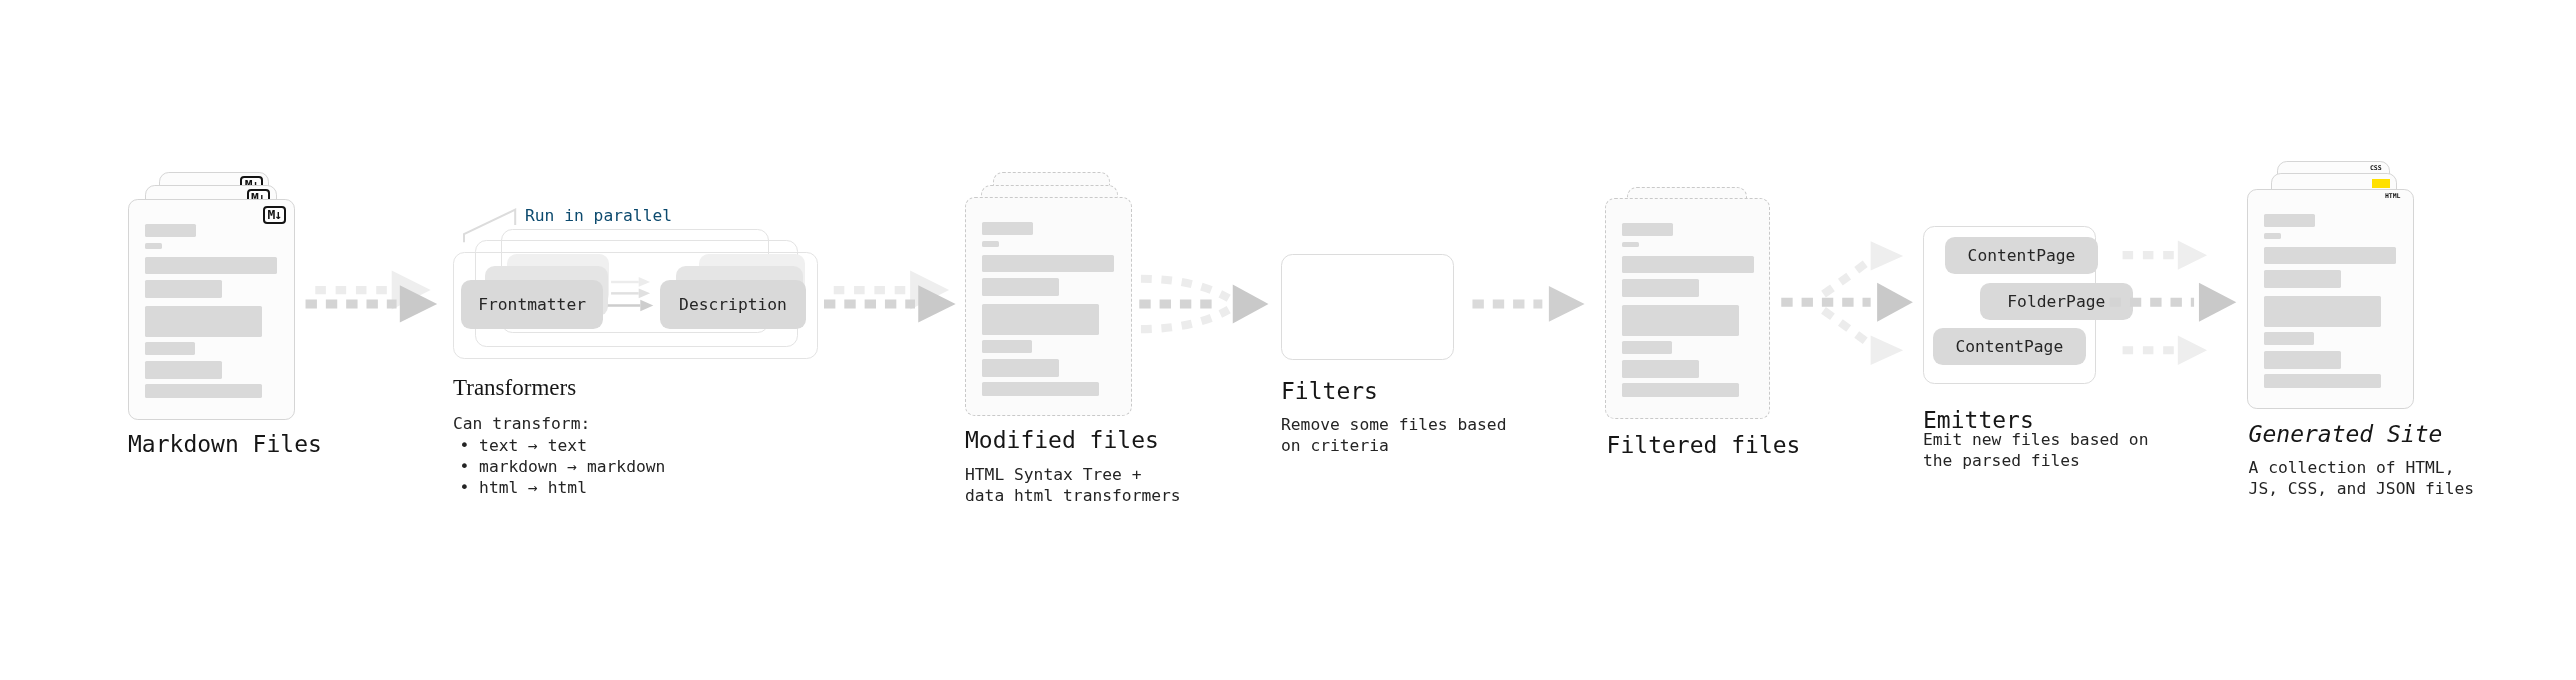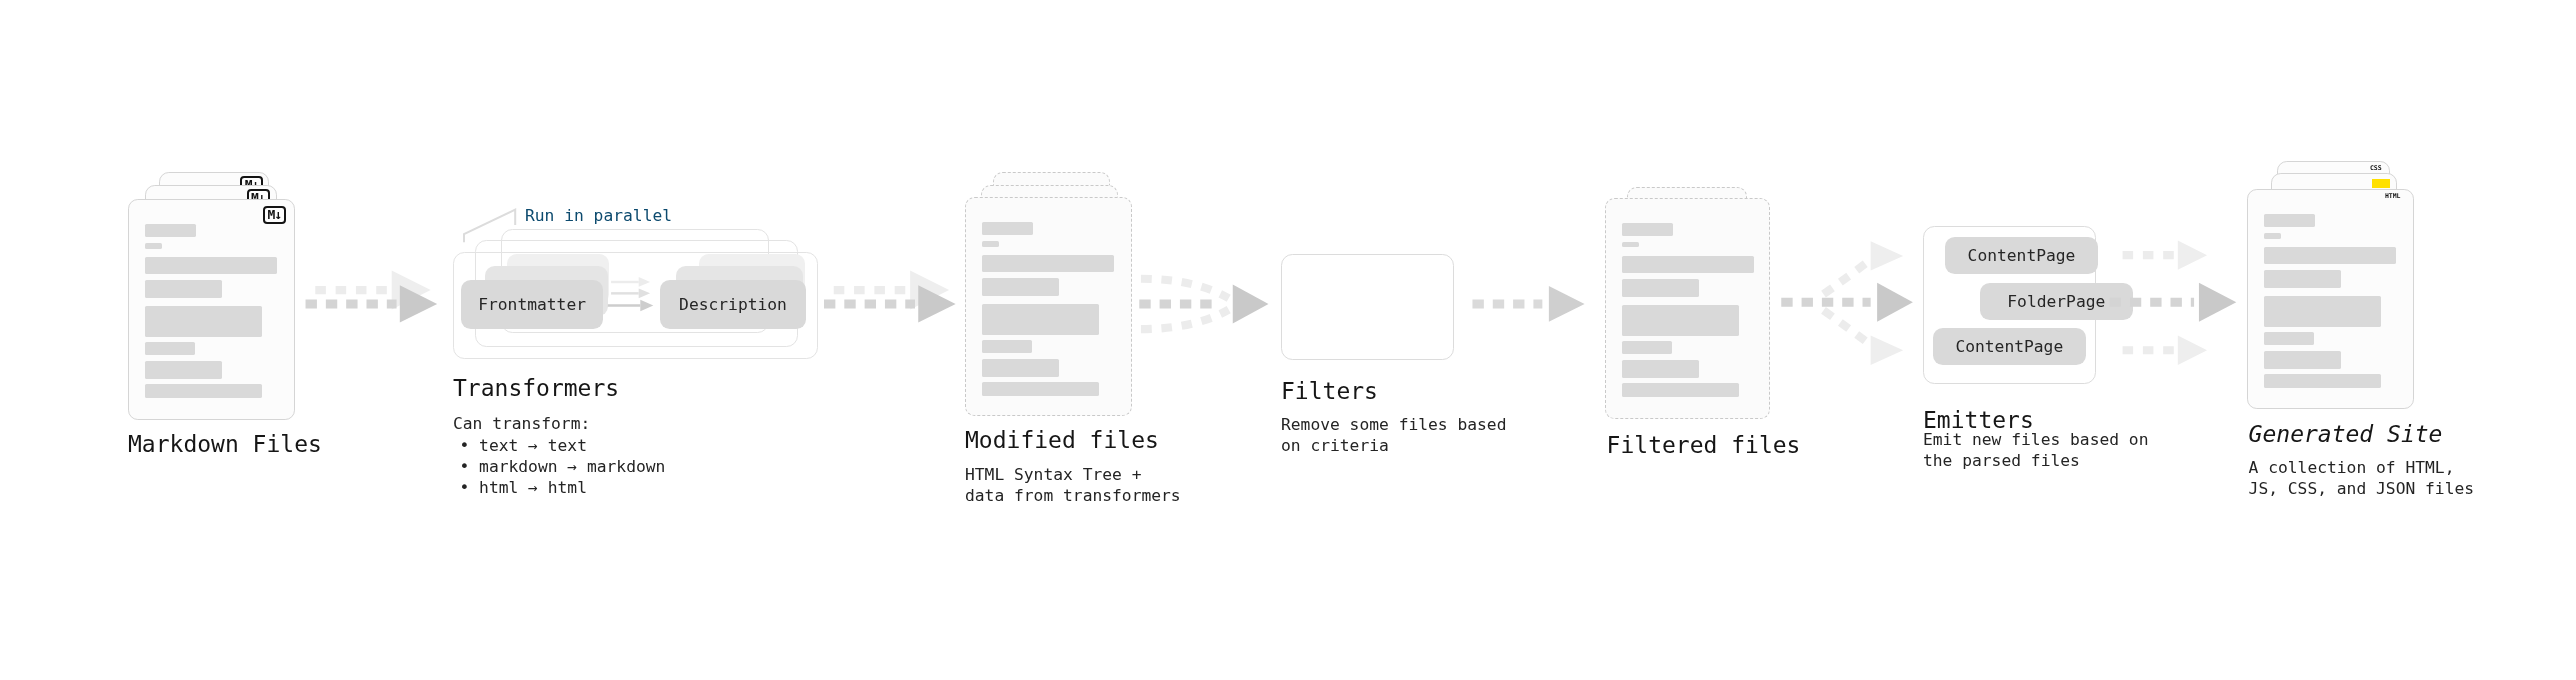--- a/index.html
+++ b/index.html
@@ -125,21 +125,21 @@
   <div class="tbox" style="left:0;top:23px;width:365px;height:107px;"></div>
 
   <div class="pill l3" style="left:54px;top:25px;width:102px;height:50px;"></div>
   <div class="pill l2" style="left:32px;top:37px;width:123px;height:50px;"></div>
   <div class="pill" style="left:8.1px;top:51px;width:142px;height:49px;">Frontmatter</div>
 
   <div class="pill l3" style="left:246px;top:25px;width:106px;height:50px;"></div>
   <div class="pill l2" style="left:223px;top:37px;width:127px;height:50px;"></div>
   <div class="pill" style="left:207px;top:51px;width:146px;height:49px;">Description</div>
 
-  <div class="stage-label" style="left:0;top:146px;">Transformers</div>
+  <div class="stage-label" style="left:0;top:146px;font-family:Liberation Serif, serif;">Transformers</div>
   <div class="desc" style="left:0;top:184px;">Can transform:</div>
   <div class="desc" style="left:6.5px;top:206px;">
     <div>• text → text</div>
     <div>• markdown → markdown</div>
     <div>• html → html</div>
   </div>
 </section>
 
 <section class="stage" style="left:965px;top:172px;width:179px;height:341px;">
   <div class="doc dashed" style="left:28.4px;top:0;width:117px;height:49px;"></div>
@@ -150,21 +150,21 @@
       <i style="top: 57px; width: 132px; height: 17px;"></i>
       <i style="top: 80px; width: 77px; height: 18px;"></i>
       <i style="top: 106px; width: 117px; height: 31px;"></i>
       <i style="top: 142px; width: 50px; height: 13px;"></i>
       <i style="top: 161px; width: 77px; height: 18px;"></i>
       <i style="top: 184px; width: 117px; height: 14px;"></i>
     </div>
   <div class="stage-label" style="left:0;top:255px;">Modified files</div>
   <div class="desc" style="left:0;top:292px;">
     <div>HTML Syntax Tree +</div>
-    <div>data from transformers</div>
+    <div>data html transformers</div>
   </div>
 </section>
 
 <section class="stage" style="left:1281px;top:254px;width:195px;height:211px;">
   <div class="panel" style="left:0;top:0;width:173px;height:106px;"></div>
   <div class="stage-label" style="left:0;top:124px;">Filters</div>
   <div class="desc" style="left:0;top:160px;">
     <div>Remove some files based</div>
     <div>on criteria</div>
   </div>

